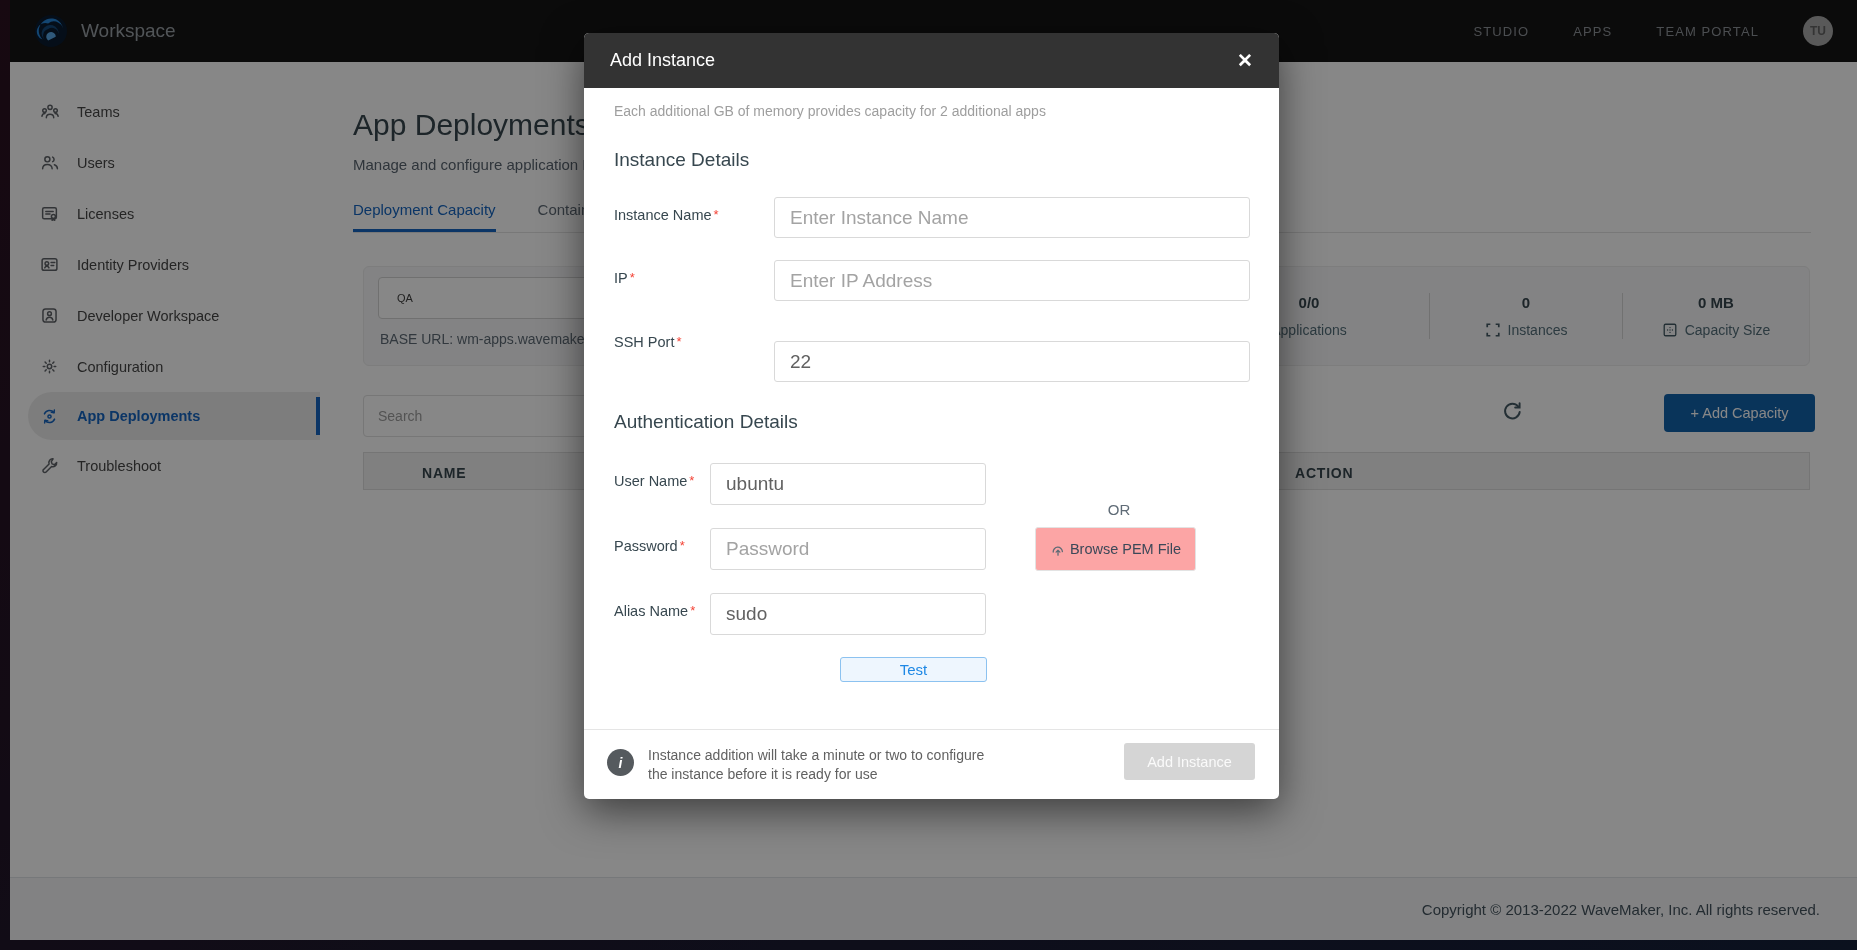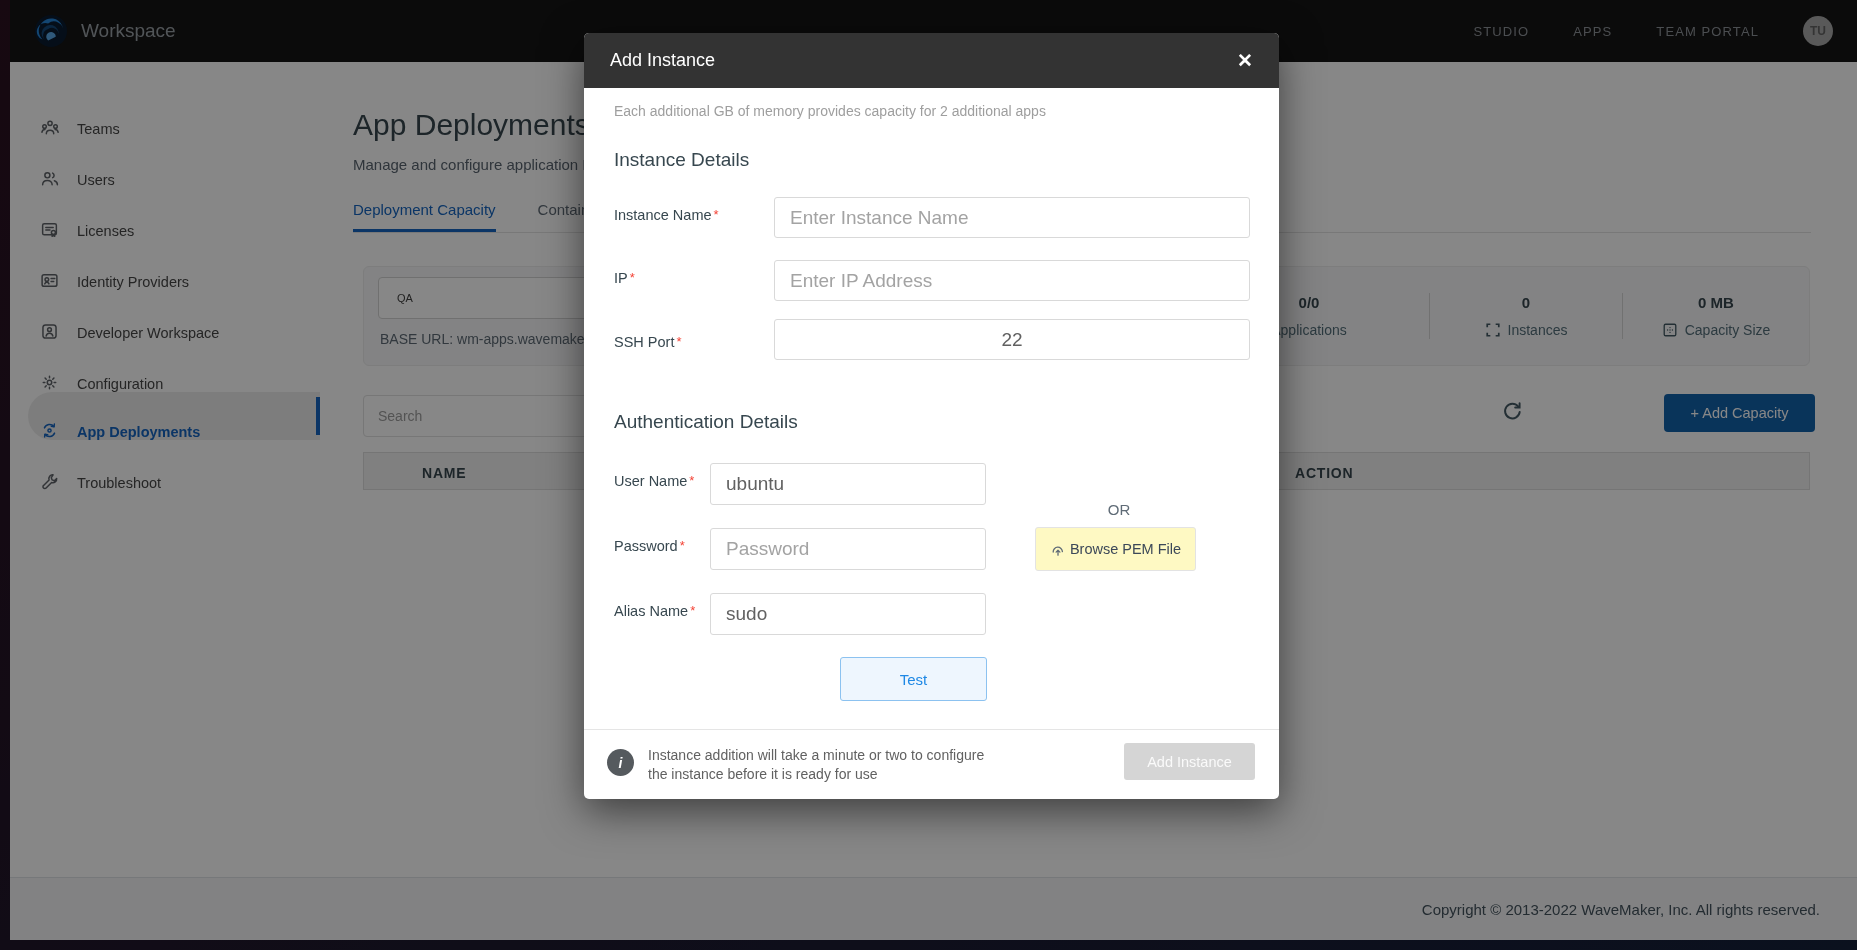--- a/index.html
+++ b/index.html
@@ -15,21 +15,21 @@
   .brand { display:flex; align-items:center; gap:13px; }
   .brand-name { color:#9aa0a6; font-size:19px; }
   .topnav { margin-left:auto; display:flex; align-items:center; gap:44px; }
   .topnav a { color:#8f9399; font-size:13px; letter-spacing:1.1px; text-decoration:none; }
   .avatar { width:30px; height:30px; border-radius:50%; background:#a9a9a9; color:#636363;
             font-size:12px; font-weight:bold; display:flex; align-items:center; justify-content:center; }
 
   
   .shell { flex:1; display:flex; min-height:0; }
   .sidebar { width:310px; background:#ffffff; padding-top:24px; flex:0 0 310px; }
-  .side-item { position:relative; height:51px; display:flex; align-items:flex-end; gap:18px;
+  .side-item { position:relative; height:51px; display:flex; align-items:center; gap:18px;
                padding-left:30px; color:#474747; font-size:14.5px; cursor:pointer; }
   .side-item svg { flex:0 0 19px; }
   .side-item.active { color:#1565c0; font-weight:bold; background:#ededed;
                       border-radius:28px 0 0 28px; margin-left:18px; padding-left:12px; height:48px; }
   .side-item.active::after { content:""; position:absolute; right:0; top:5px; bottom:5px;
                              width:4px; background:#1565c0; }
 
   .main { position:relative; flex:1; background:#ffffff; overflow:hidden; }
   .page-title { position:absolute; left:33px; top:46px; font-size:30px; font-weight:500; color:#37474f; }
   .page-sub { position:absolute; left:33px; top:94px; font-size:15px; color:#5a6570; white-space:nowrap; }
@@ -84,25 +84,25 @@
   .m-label { position:absolute; left:30px; font-size:14.5px; color:#37474f; }
   .req { color:#f44336; font-size:13px; margin-left:2px; vertical-align:top; }
   .m-input { position:absolute; height:41px; border:1px solid #d9d9d9; border-radius:3px;
              padding:0 15px; font-size:19px; color:#616161; outline:none; background:#fff;
              font-family:"Liberation Sans","DejaVu Sans",sans-serif; }
   .m-input::placeholder { color:#a3a3a3; }
   .wide { left:190px; width:476px; }
   .half { left:126px; width:276px; height:42px; }
   .or-label { position:absolute; left:505px; top:468px; width:60px; text-align:center;
               font-size:15px; color:#5f6b76; }
-  .browse-btn { position:absolute; left:451px; top:494px; width:161px; height:44px; background:#fef9c3;
+  .browse-btn { position:absolute; left:451px; top:494px; width:161px; height:44px; background:#fca5a5;
                 border:1px solid #e3e3e3; border-radius:3px; display:flex; align-items:center;
                 justify-content:center; gap:4px; font-size:14.5px; color:#3c4858; cursor:pointer;
                 font-family:"Liberation Sans","DejaVu Sans",sans-serif; }
-  .test-btn { position:absolute; left:256px; top:624px; width:147px; height:44px; background:#eef6fe;
+  .test-btn { position:absolute; left:256px; top:624px; width:147px; height:25px; background:#eef6fe;
               border:1px solid #8cc2f0; border-radius:3px; color:#1e88e5; font-size:15px; cursor:pointer;
               font-family:"Liberation Sans","DejaVu Sans",sans-serif; }
   .modal-footer { position:absolute; left:0; right:0; top:696px; height:70px; border-top:1px solid #e5e5e5; }
   .info-icon { position:absolute; left:23px; top:19px; width:27px; height:27px; border-radius:50%;
                background:#555a5e; color:#fff; font-size:14px; font-weight:bold; font-style:italic;
                display:flex; align-items:center; justify-content:center; }
   .foot-note { position:absolute; left:64px; top:16px; font-size:14px; color:#616161; line-height:19px; }
   .add-inst-btn { position:absolute; left:540px; top:13px; width:131px; height:37px; background:#d5d5d5;
                   color:#fafafa; border:none; border-radius:3px; font-size:14.5px; cursor:default;
                   font-family:"Liberation Sans","DejaVu Sans",sans-serif; }
@@ -282,21 +282,21 @@
 
     <div class="m-section" style="top:116px;">Instance Details</div>
 
     <div class="m-label" style="top:174px;"><span>Instance Name</span><span class="req">*</span></div>
     <input class="m-input wide" style="top: 164px;" placeholder="Enter Instance Name">
 
     <div class="m-label" style="top:237px;"><span>IP</span><span class="req">*</span></div>
     <input class="m-input wide" style="top: 227px;" placeholder="Enter IP Address">
 
     <div class="m-label" style="top:301px;"><span>SSH Port</span><span class="req">*</span></div>
-    <input class="m-input wide" style="top: 286px; text-align: center;" value="22">
+    <input class="m-input wide" style="top: 308px;" value="22">
 
     <div class="m-section" style="top:378px;">Authentication Details</div>
 
     <div class="m-label" style="top:440px;"><span>User Name</span><span class="req">*</span></div>
     <input class="m-input half" style="top: 430px;" value="ubuntu">
 
     <div class="or-label">OR</div>
 
     <div class="m-label" style="top:505px;"><span>Password</span><span class="req">*</span></div>
     <input class="m-input half" style="top: 495px;" placeholder="Password">

